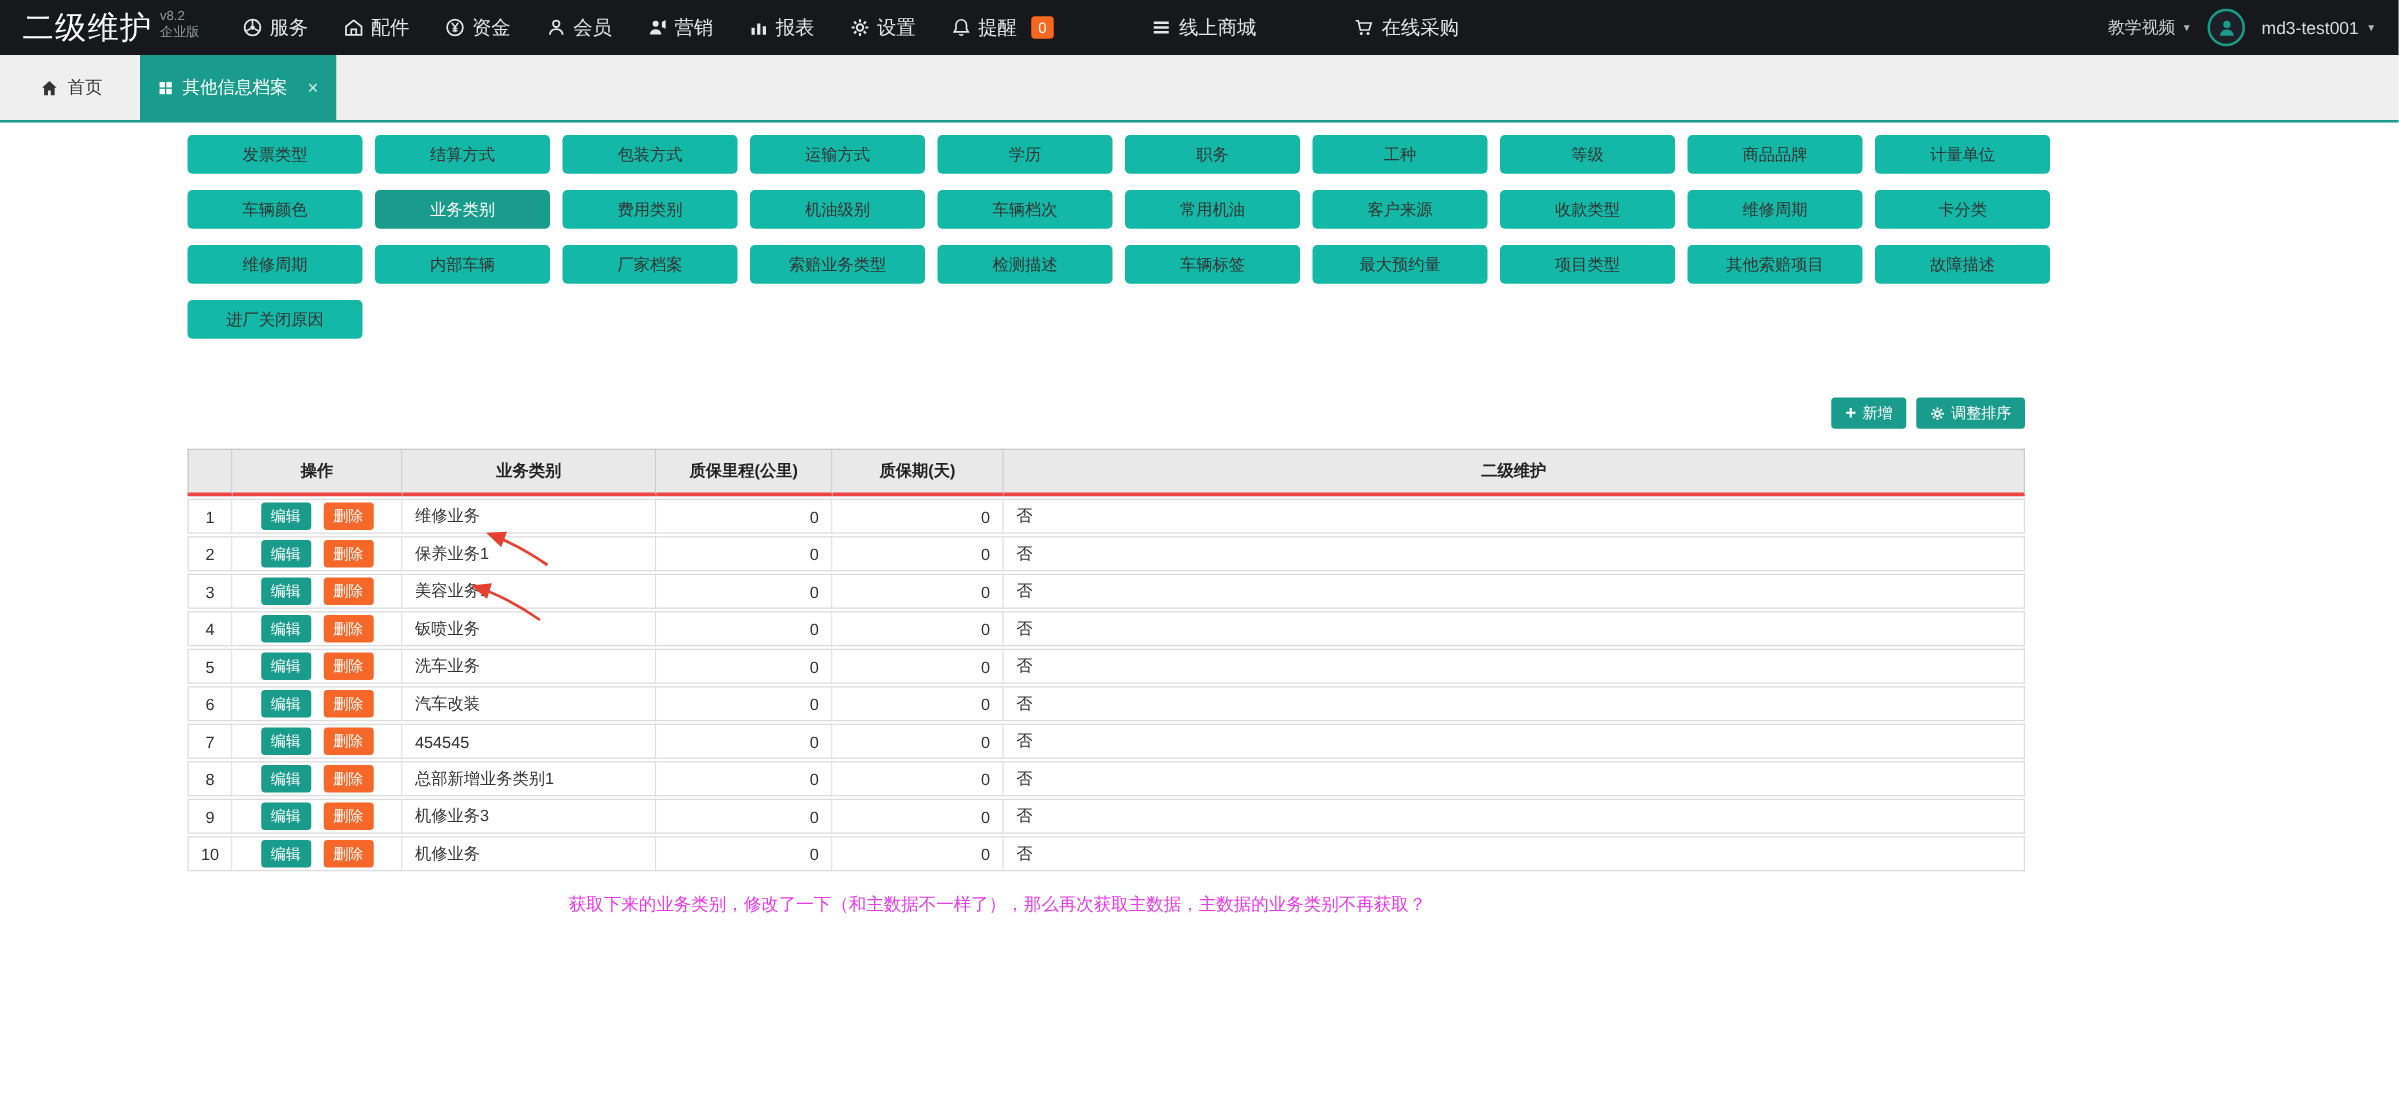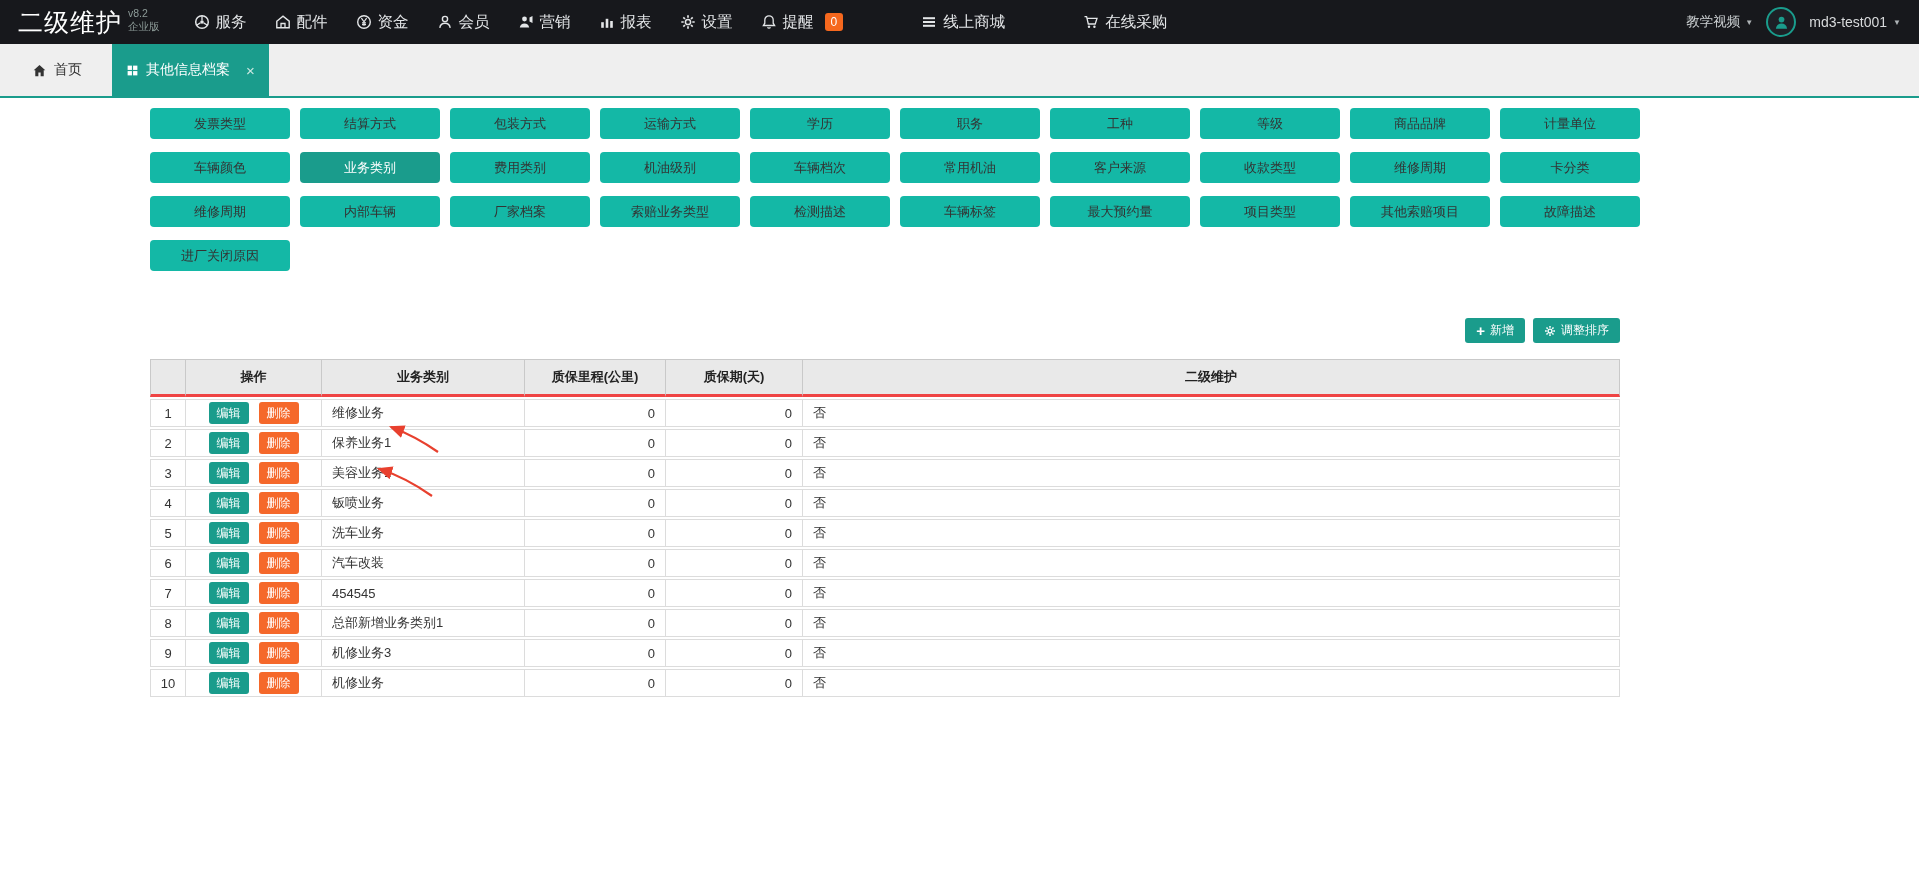--- a/index.html
+++ b/index.html
@@ -366,13 +366,14 @@
   <svg class="arrows" width="90" height="90" viewBox="0 0 90 90">
     <defs>
       <marker id="ah" markerWidth="8" markerHeight="8" refX="6" refY="3" orient="auto">
         <path id="ahPath" d="M0 0 L7 3 L0 6 z" fill="#e8402e"></path>
       </marker>
     </defs>
     <path class="arrow-line" d="M73 37 Q50 21 26 12" stroke-width="2.2" fill="none" marker-end="url(#ah)" stroke="#e8402e"></path>
     <path class="arrow-line" d="M67 81 Q40 62 14 54" stroke-width="2.2" fill="none" marker-end="url(#ah)" stroke="#e8402e"></path>
   </svg>
 
+  <div class="note">获取下来的业务类别，修改了一下（和主数据不一样了），那么再次获取主数据，主数据的业务类别不再获取？</div>
 </main>
 
 </body></html>

